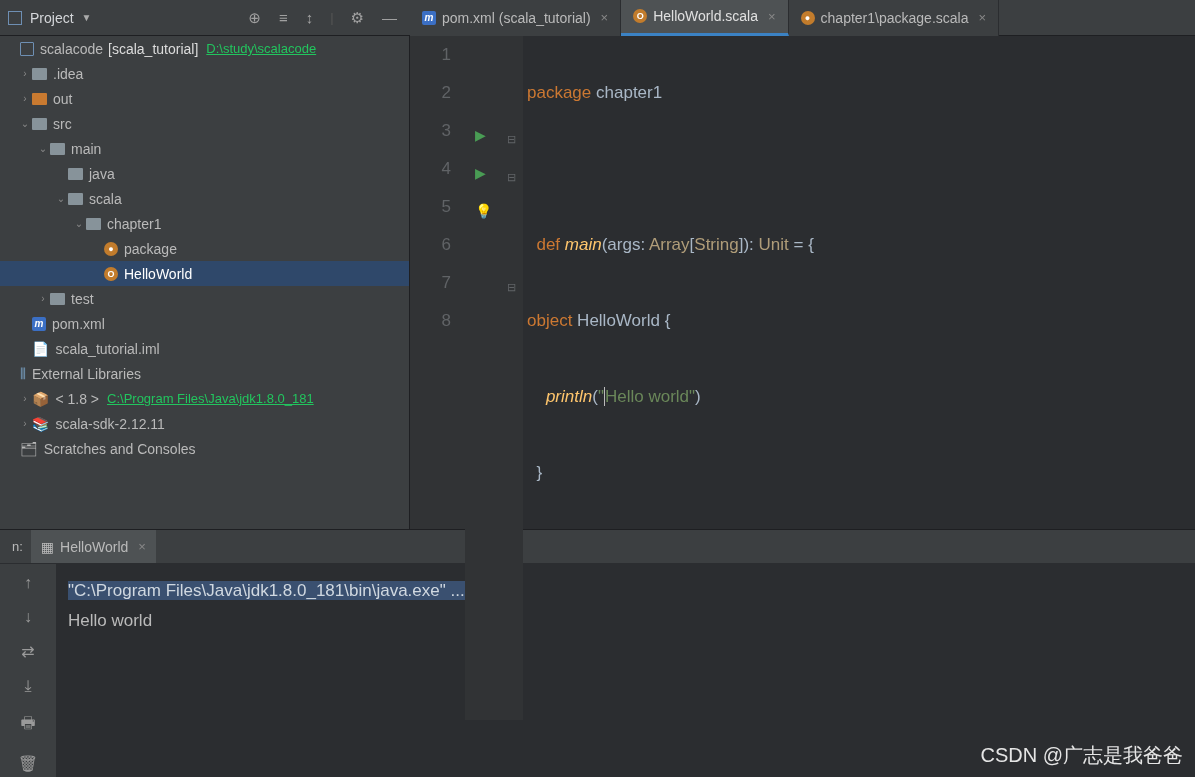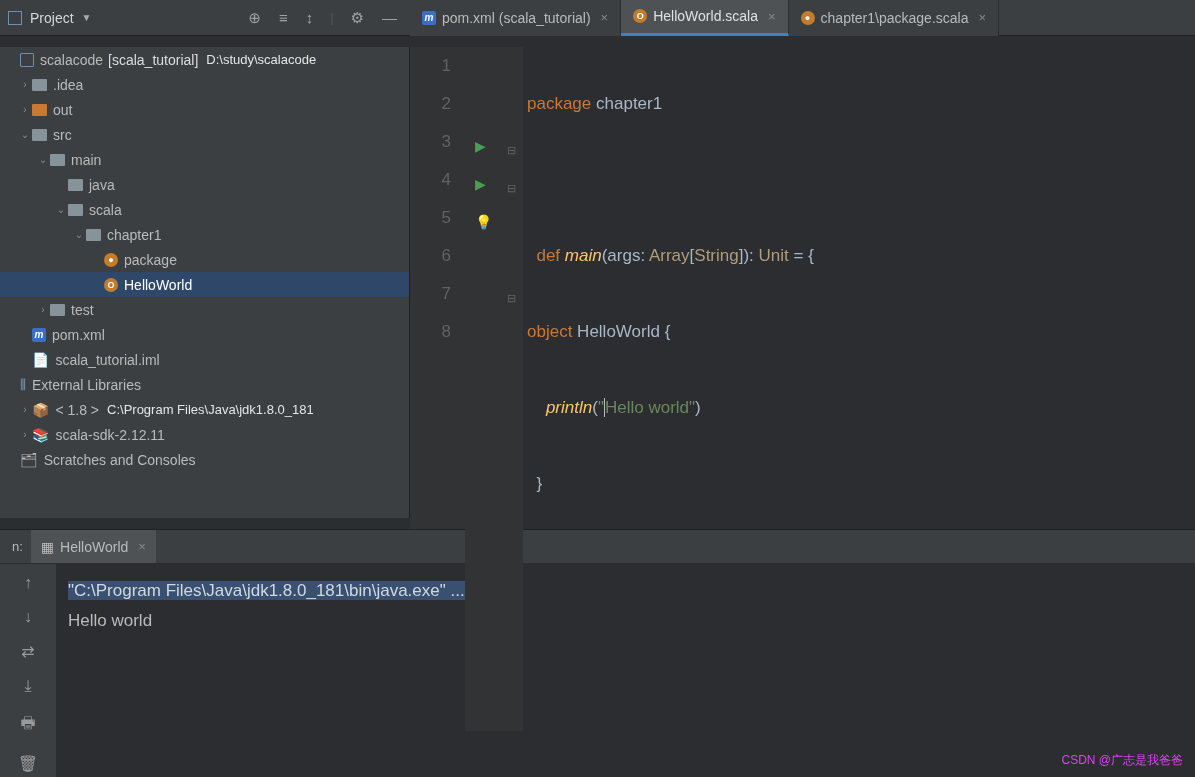--- a/index.html
+++ b/index.html
@@ -1,17 +1,17 @@
 <!DOCTYPE html>
 <html><head>
 <meta charset="utf-8">
 <style>
 * { margin: 0; padding: 0; box-sizing: border-box; font-family: "Segoe UI", Arial, sans-serif; }
 body { background: #2b2d30; color: #bababa; width: 1195px; height: 777px; overflow: hidden; font-size: 13px; }
-.root { display: flex; flex-direction: column; height: 100%; gap: 11px; }
+.root { display: flex; flex-direction: column; height: 100%; }
 
 .topbar { display: flex; align-items: center; height: 36px; background: #3c3f41; border-bottom: 1px solid #1e1f22; }
 .topbar-left { display: flex; align-items: center; gap: 8px; padding: 0 8px; width: 410px; }
 .proj-icon { width: 14px; height: 14px; border: 1px solid #6e8fb3; background: #3c3f41; }
 .proj-title { color: #d5d7da; font-size: 14px; }
 .proj-arrow { color: #aaa; font-size: 10px; }
 .tb-spacer { flex: 1; }
 .tb-icon { color: #a0a0a0; font-size: 15px; padding: 0 5px; cursor: pointer; }
 .tb-sep { color: #555; padding: 0 4px; }
 
@@ -28,21 +28,21 @@
 .sidebar { width: 410px; background: #3c3f41; overflow-y: auto; border-right: 1px solid #1e1f22; }
 .tree-row { display: flex; align-items: center; height: 25px; padding-left: 20px; font-size: 14px; color: #bababa; cursor: pointer; }
 .tree-row.selected { background: #2f486a; color: #fff; }
 .tree-chev { width: 14px; color: #888; font-size: 10px; text-align: center; }
 .tree-chev.open { transform: none; }
 .tree-icon { margin-right: 6px; display: inline-flex; }
 .folder-i { width: 15px; height: 12px; background: #87939a; border-radius: 1px; position: relative; }
 .folder-i.orange { background: #c97a30; }
 .folder-i.module { width: 14px; height: 14px; background: #3c3f41; border: 1px solid #6e8fb3; }
 .tree-label { white-space: nowrap; }
-.tree-hint { color: #e5e5e5; margin-left: 8px; font-size: 13px; }
+.tree-hint { color: #22c55e; margin-left: 8px; font-size: 13px; text-decoration: underline; }
 .pad1 { padding-left: 18px; } .pad2 { padding-left: 36px; } .pad3 { padding-left: 54px; }
 .pad4 { padding-left: 72px; } .pad5 { padding-left: 90px; }
 .bold-txt { font-weight: normal; color: #dcdcdc; }
 .lib-i { color: #7aa3c7; font-size: 13px; }
 
 .editor { flex: 1; display: flex; flex-direction: column; background: #2b2d30; min-width: 0; }
 .code-area { flex: 1; display: flex; font-family: "Consolas","Courier New",monospace; font-size: 17px; line-height: 38px; }
 .gutter { width: 55px; background: #313335; color: #606366; text-align: right; padding-right: 14px; user-select: none; }
 .gutter-icons { width: 40px; background: #313335; position: relative; }
 .run-tri { position: absolute; left: 10px; color: #499c54; font-size: 14px; }
@@ -63,21 +63,21 @@
 
 .bottom-panel { height: 248px; display: flex; flex-direction: column; border-top: 1px solid #1e1f22; background: #2b2d30; }
 .bp-head { height: 34px; display: flex; align-items: center; background: #3c3f41; border-bottom: 1px solid #2b2d30; padding-left: 4px; }
 .bp-label { padding: 0 8px; color: #bababa; font-size: 13px; }
 .bp-tab { display: flex; align-items: center; gap: 6px; padding: 0 10px; height: 100%; background: #4e5254; font-size: 14px; }
 .bp-body { flex: 1; display: flex; }
 .bp-icons { width: 56px; background: #3c3f41; display: flex; flex-direction: column; align-items: center; padding-top: 10px; gap: 16px; color: #9a9a9a; font-size: 16px; }
 .console { flex: 1; font-family: "Consolas","Courier New",monospace; font-size: 17px; padding: 12px 0 0 12px; color: #bababa; line-height: 30px; }
 .cmd-hl { background: #3a5070; color: #d0d8e0; }
 
-.watermark { position: absolute; right: 12px; bottom: 8px; color: #d946ef; font-size: 12px; }
+.watermark { position: absolute; right: 12px; bottom: 8px; color: #e5e5e5; font-size: 20px; }
 </style>
 </head>
 <body>
 
 <div class="root">
   <div class="topbar">
     <div class="topbar-left">
       <span class="proj-icon"></span>
       <span class="proj-title">Project</span>
       <span class="proj-arrow">▼</span>

